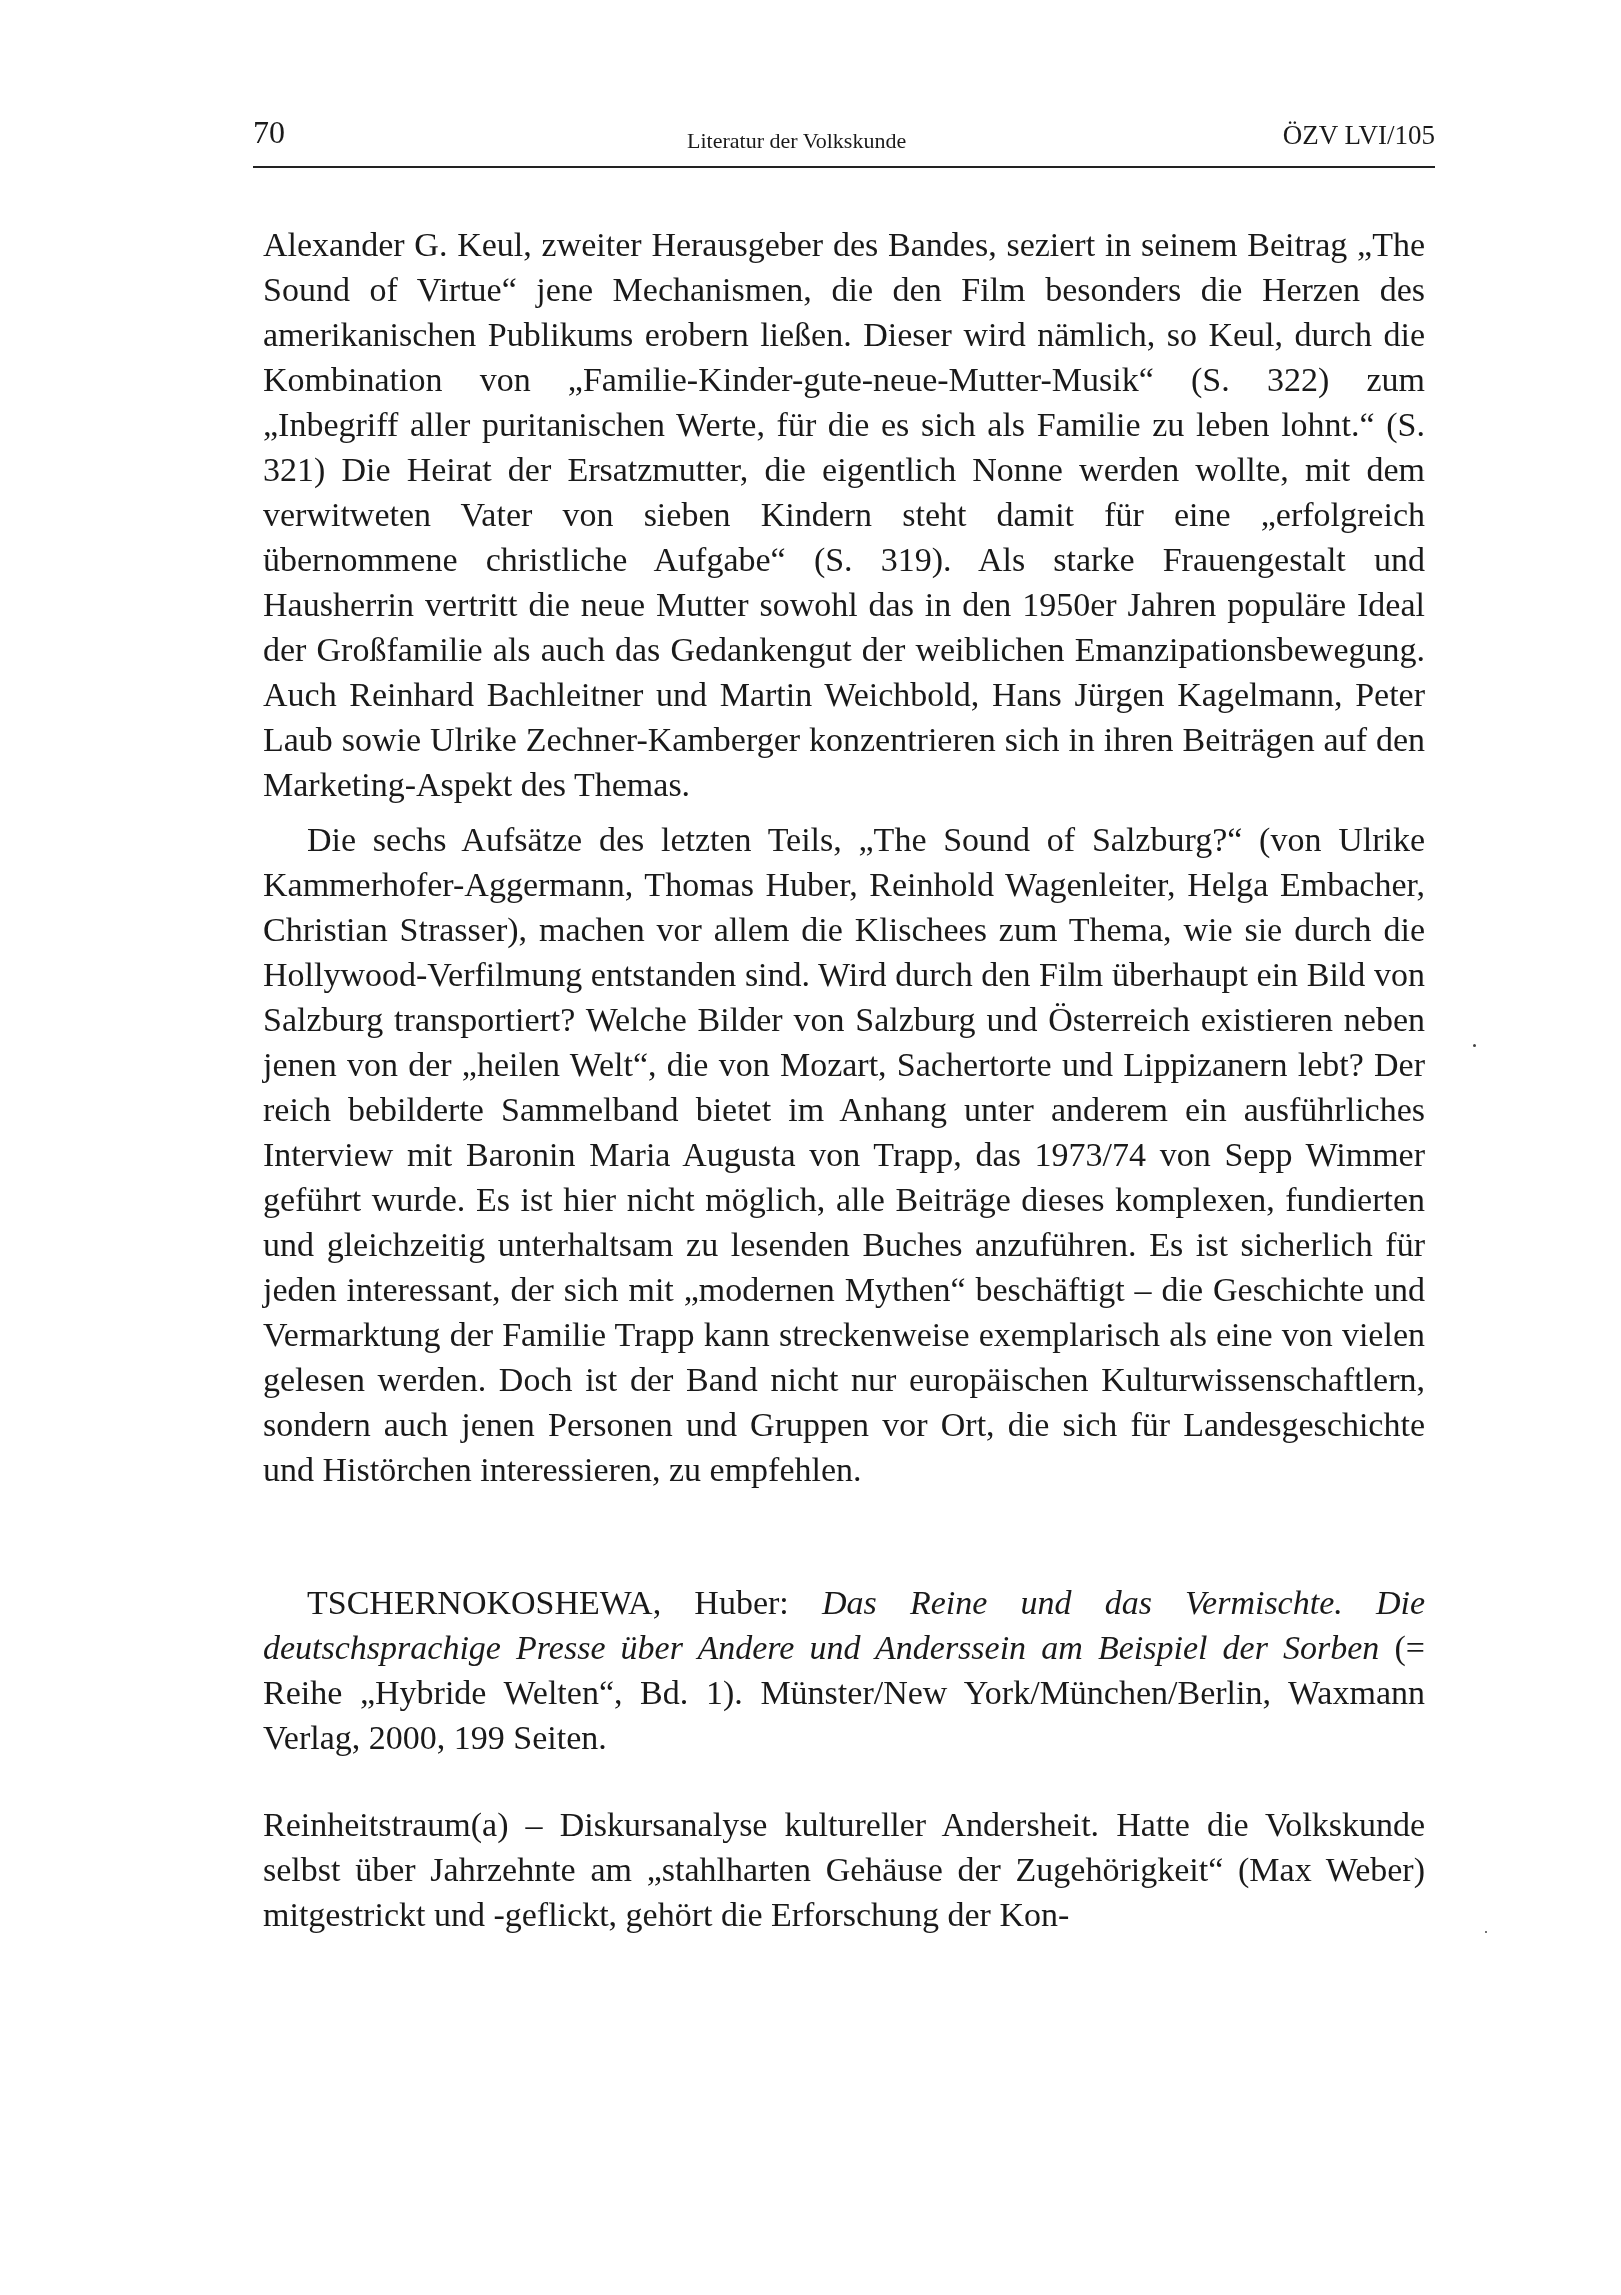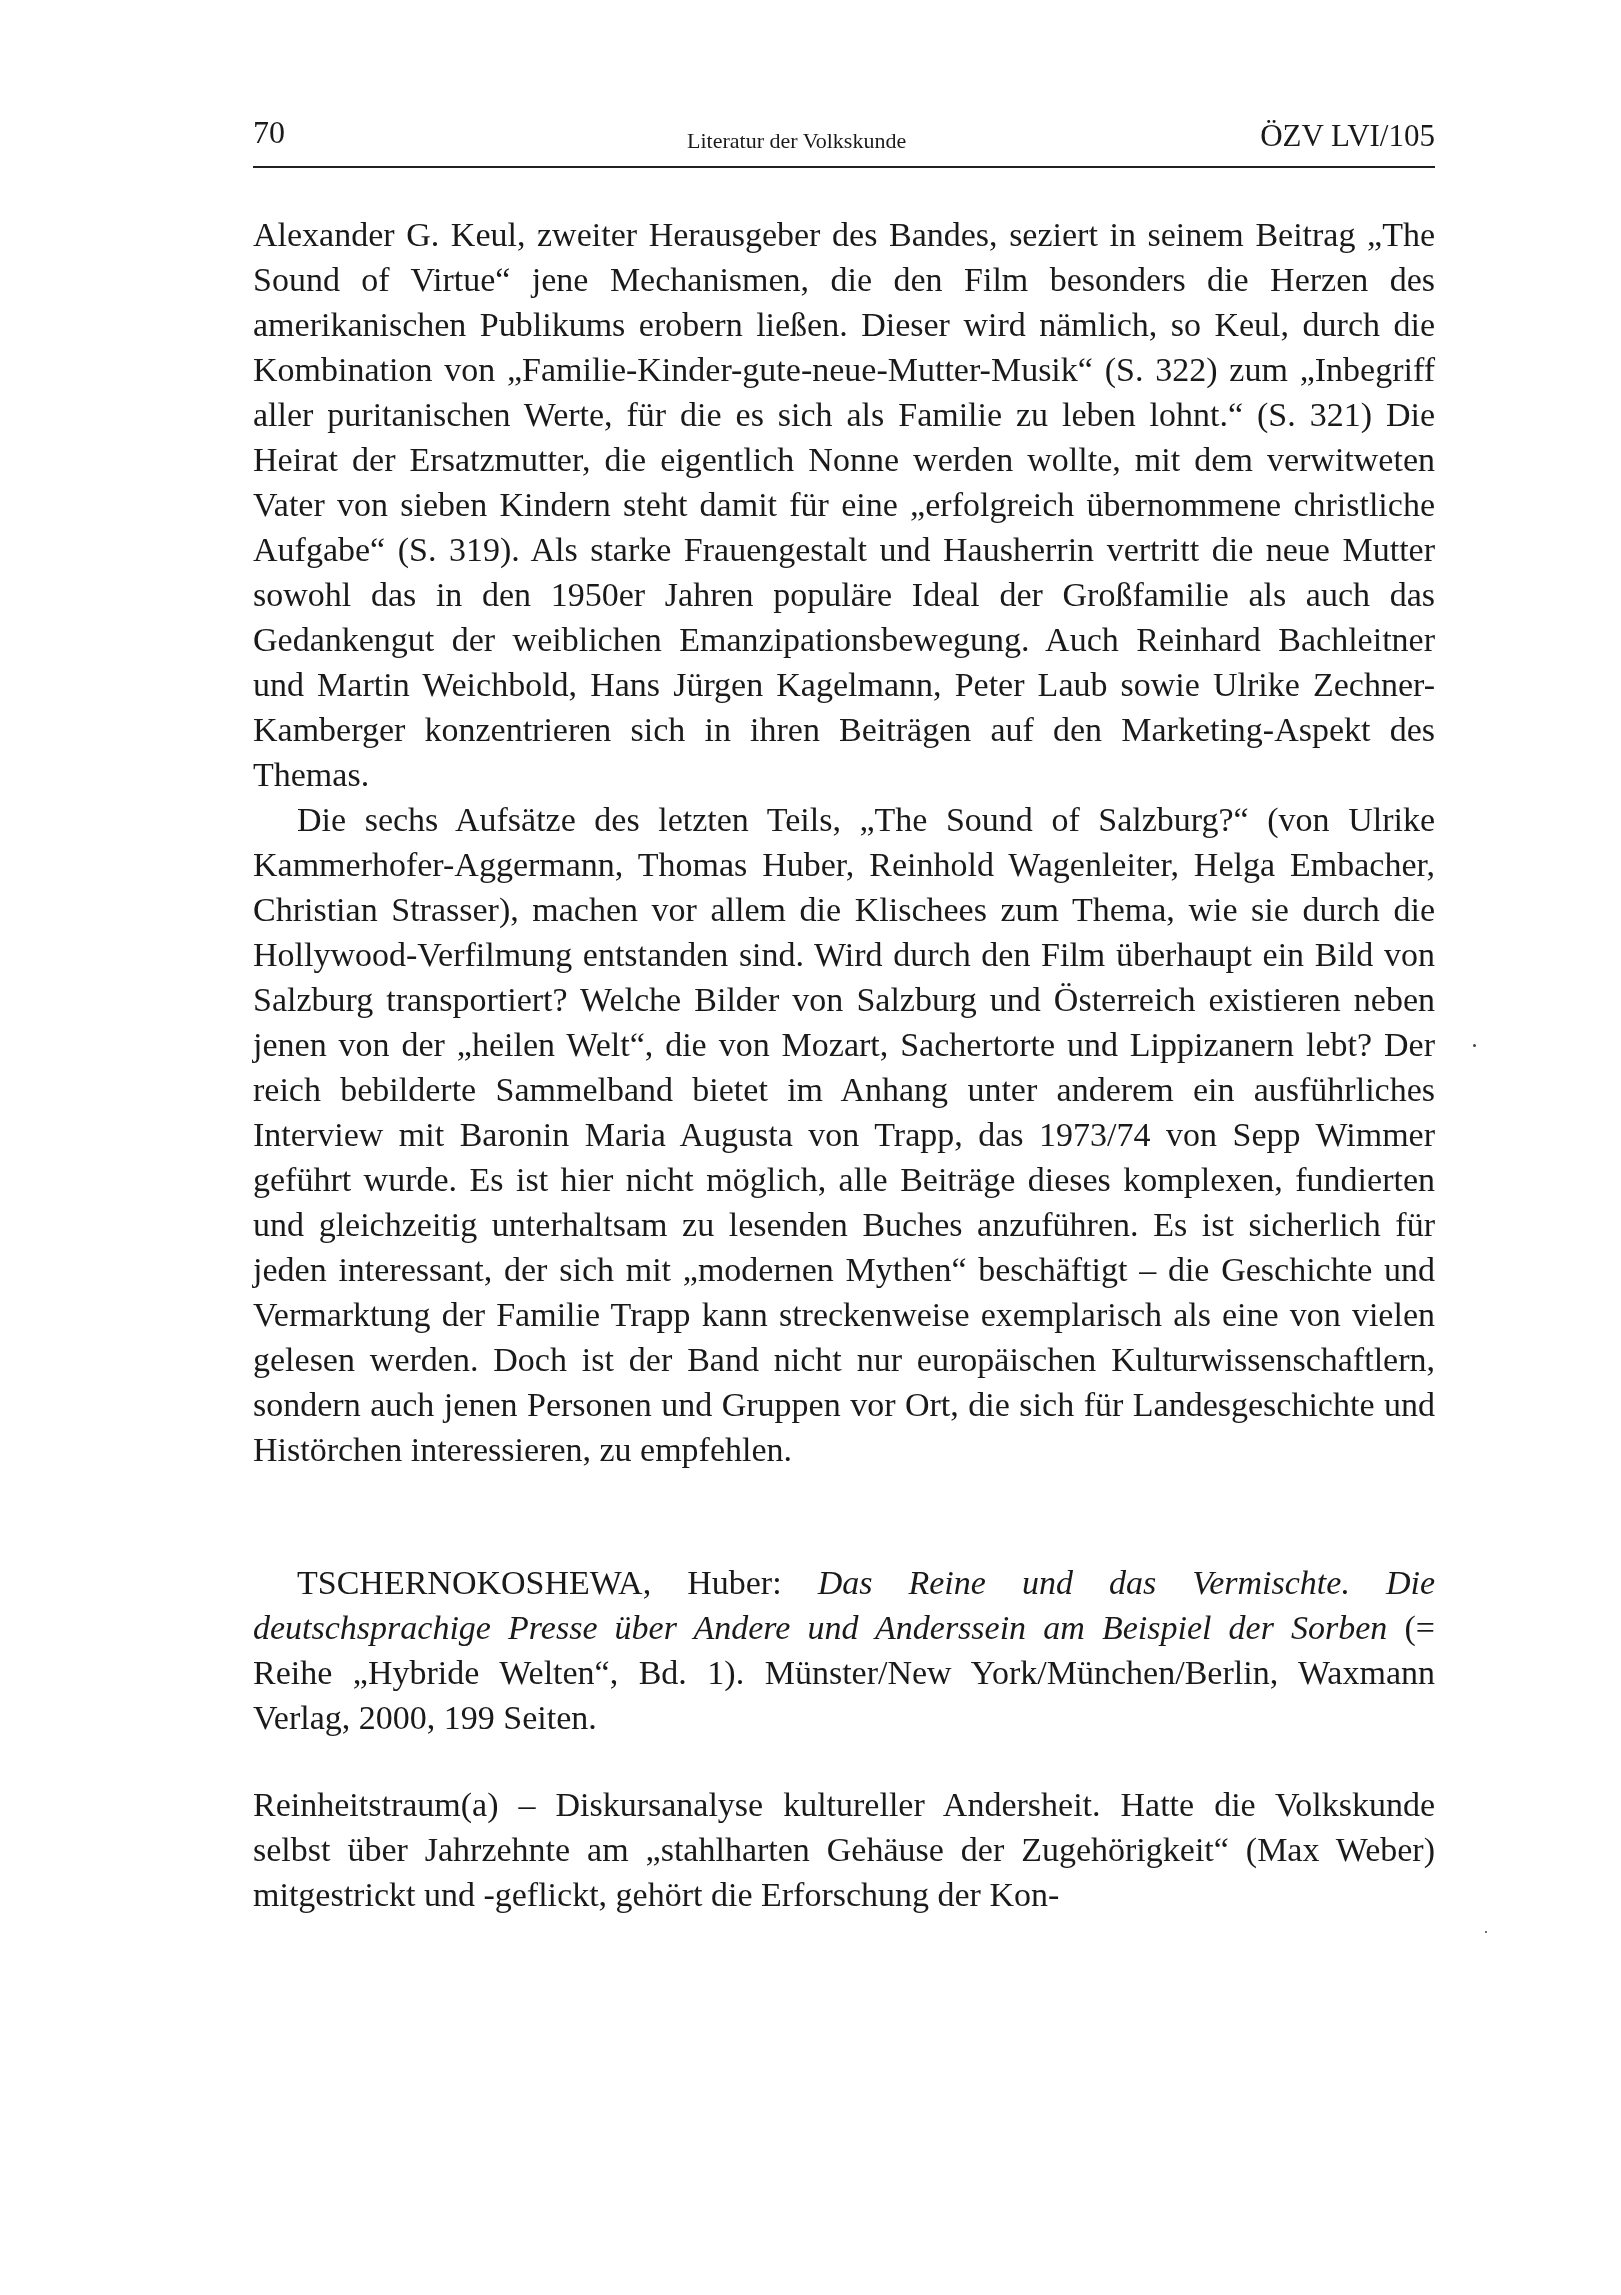--- a/index.html
+++ b/index.html
@@ -1,24 +1,24 @@
 <!DOCTYPE html>
 <html style="font-size:13px"><head>
 <meta charset="utf-8">
 <style>
   html, body { margin: 0; padding: 0; background: #ffffff; }
   body { width: 1621px; height: 2295px; position: relative; overflow: hidden; color: #1a1a1a; }
   .page { position: absolute; left: 253px; top: 0; width: 1182px; font-family: "Liberation Serif", "DejaVu Serif", serif; }
   .running-head { position: absolute; left: 0; top: 112px; width: 1182px; height: 41px; font-family: "Liberation Serif", serif; text-align: right; }
   .rh-page { position: absolute; left: 0; top: 0; font-size: 32px; line-height: 41px; }
   .rh-title { position: absolute; left: 434px; top: 8px; font-size: 22px; line-height: 41px; }
-  .rh-journal { position: absolute; right: 0; top: 3.2px; font-size: 31px; line-height: 41px; }
+  .rh-journal { position: absolute; right: 0; top: 3.2px; font-size: 27px; line-height: 41px; }
   .rule { position: absolute; left: 0; top: 166px; width: 1182px; height: 2.4px; background: #222; }
   .body-text { position: absolute; left: 0; top: 212px; width: 1182px; font-size: 34px; line-height: 45px; text-align: justify; hyphens: manual; }
-  .body-text p { margin: 0; }
+  .body-text p { margin: 10px; }
   .indent { text-indent: 44px; }
   .signature { text-align: right; margin: 0; }
   .entry { margin-top: 88px !important; text-indent: 44px; }
   .entry i { font-style: italic; }
   .after-entry { margin-top: 42px !important; }
   .speck { position: absolute; width: 3.2px; height: 3.2px; background: #444; border-radius: 50%; }
 </style>
 </head>
 <body>
 

